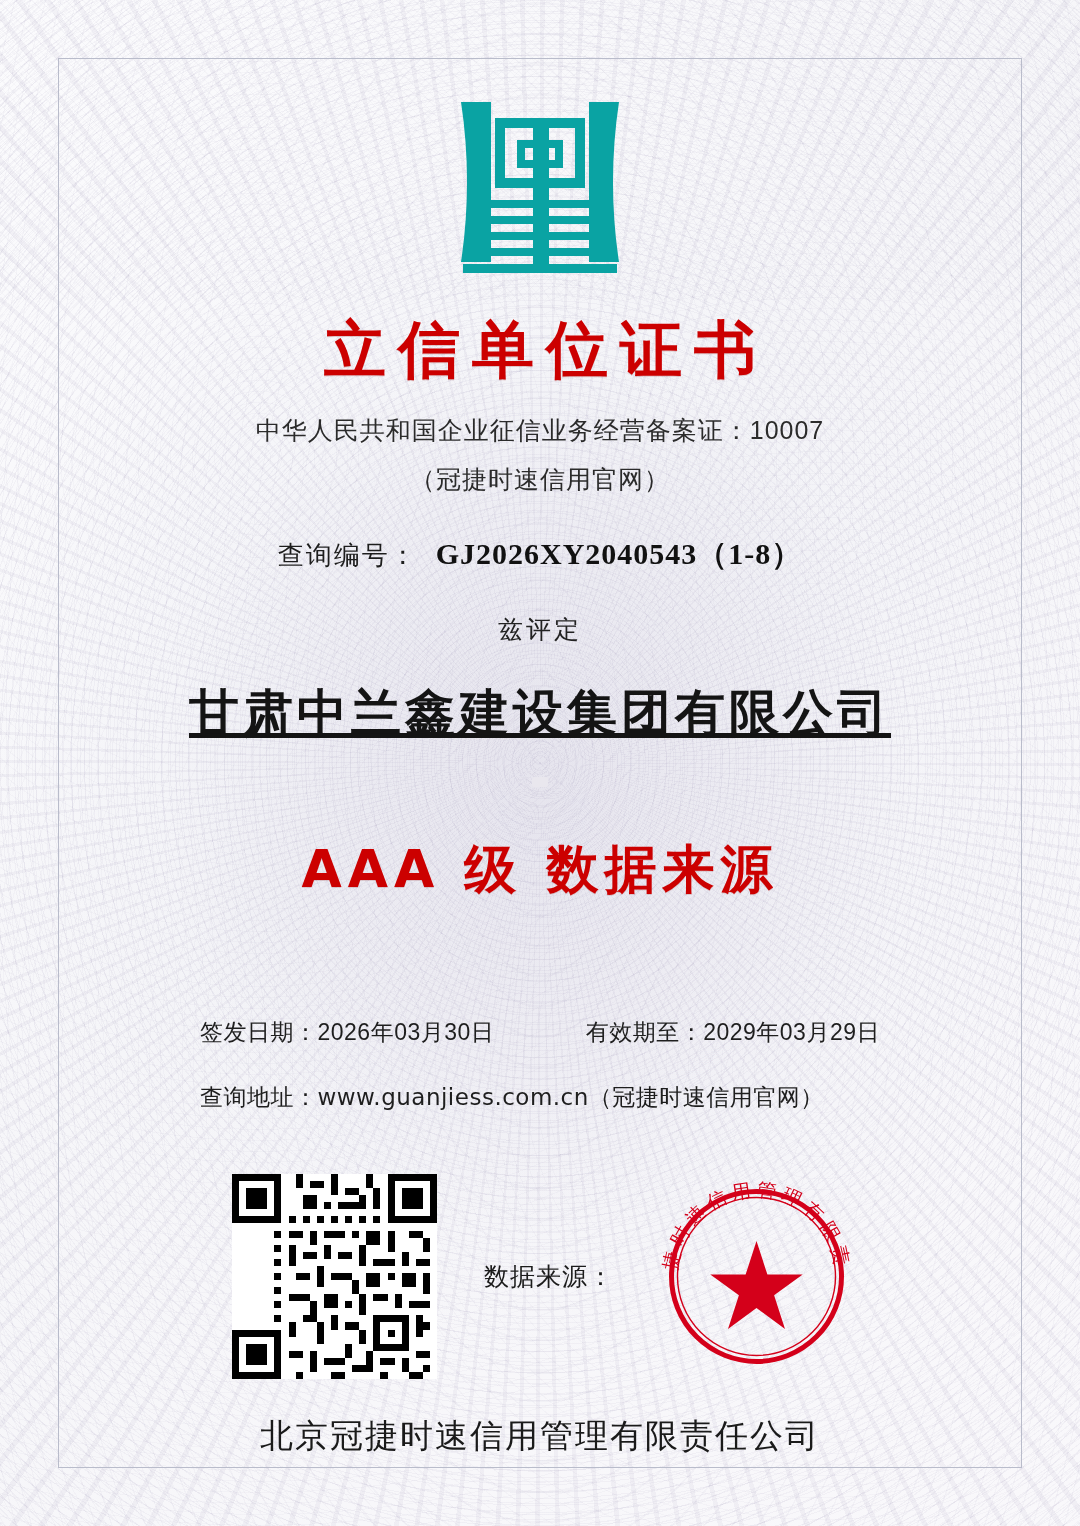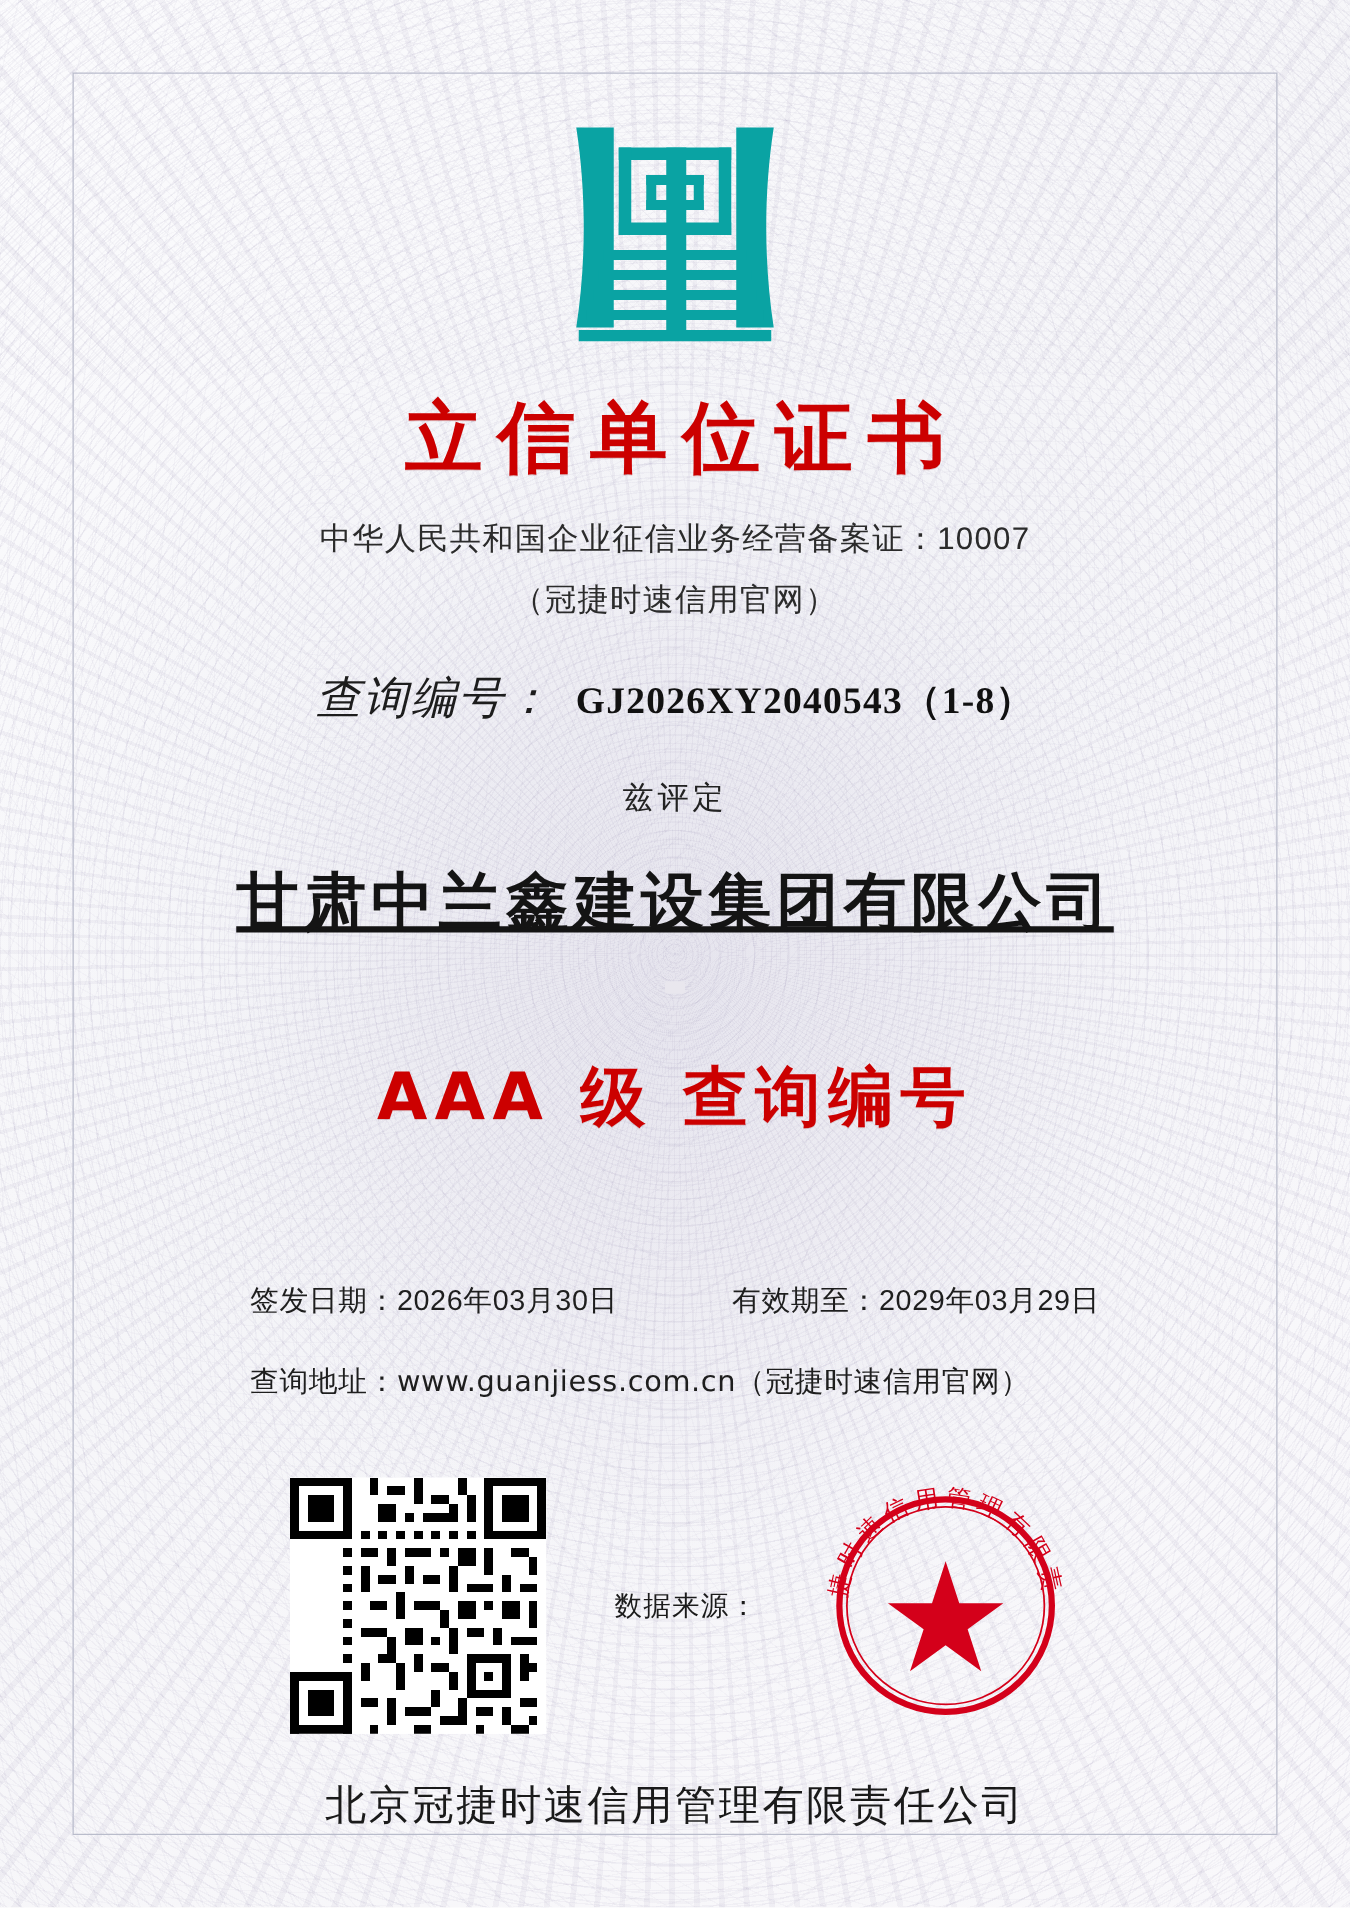--- a/index.html
+++ b/index.html
@@ -106,24 +106,23 @@
     letter-spacing: 1px;
   }
 
   .query-row {
     margin-top: 38px;
     display: flex;
     align-items: baseline;
     justify-content: center;
   }
   .query-label {
-    font-size: 36px;
+    font-size: 26px;
     color: #1d1d1d;
     letter-spacing: 2px;
-    font-style: italic;
   }
   .query-value {
     margin-left: 18px;
     font-family: Liberation Serif, serif;
     font-size: 30px;
     font-weight: bold;
     color: #111111;
     letter-spacing: 1px;
   }
 
@@ -195,21 +194,21 @@
     justify-content: space-between;
   }
   .qr {
     width: 205px;
     height: 205px;
     margin-left: 52px;
     background: #ffffff;
   }
   .qr svg { display: block; }
   .source-label {
-    font-size: 22px;
+    font-size: 25px;
     color: #1b1b1b;
     letter-spacing: 1px;
     margin-left: 12px;
     margin-right: 0px;
   }
   .seal {
     width: 215px;
     height: 215px;
     margin-right: 36px;
   }
@@ -270,21 +269,21 @@
       <span class="query-label">查询编号：</span>
       <span class="query-value">GJ2026XY2040543（1-8）</span>
     </div>
 
     <div class="hereby">兹评定</div>
 
     <div class="company-name">甘肃中兰鑫建设集团有限公司</div>
 
     <div class="dot-sep"></div>
 
-    <div class="grade-line">AAA 级  查询编号</div>
+    <div class="grade-line">AAA 级  数据来源</div>
 
     <div class="dates-row">
       <div class="cell">
         <span>签发日期：</span><span>2026年03月30日</span>
       </div>
       <div class="cell">
         <span>有效期至：</span><span>2029年03月29日</span>
       </div>
     </div>
 

